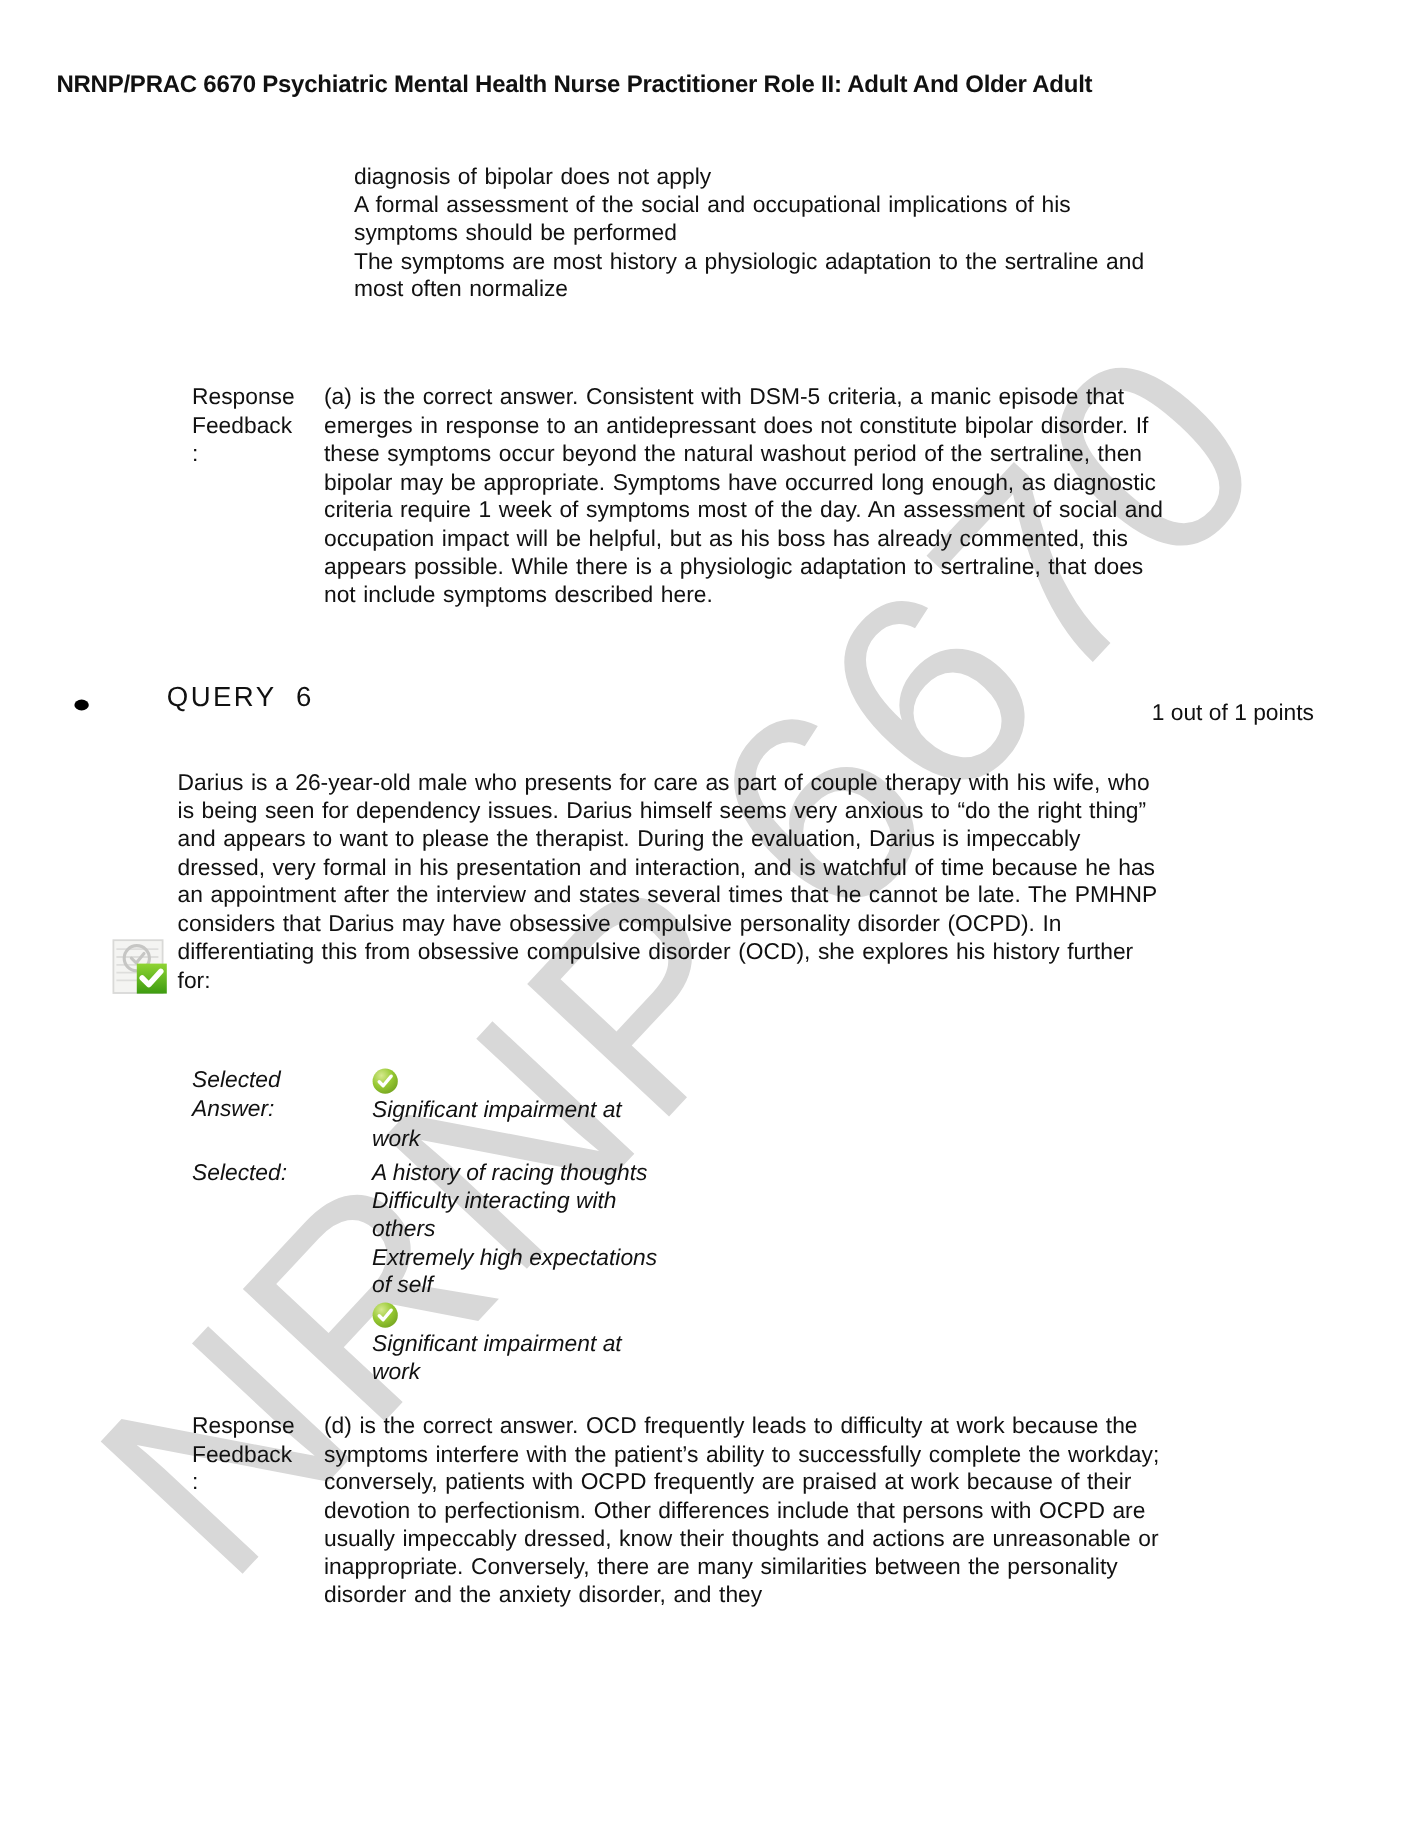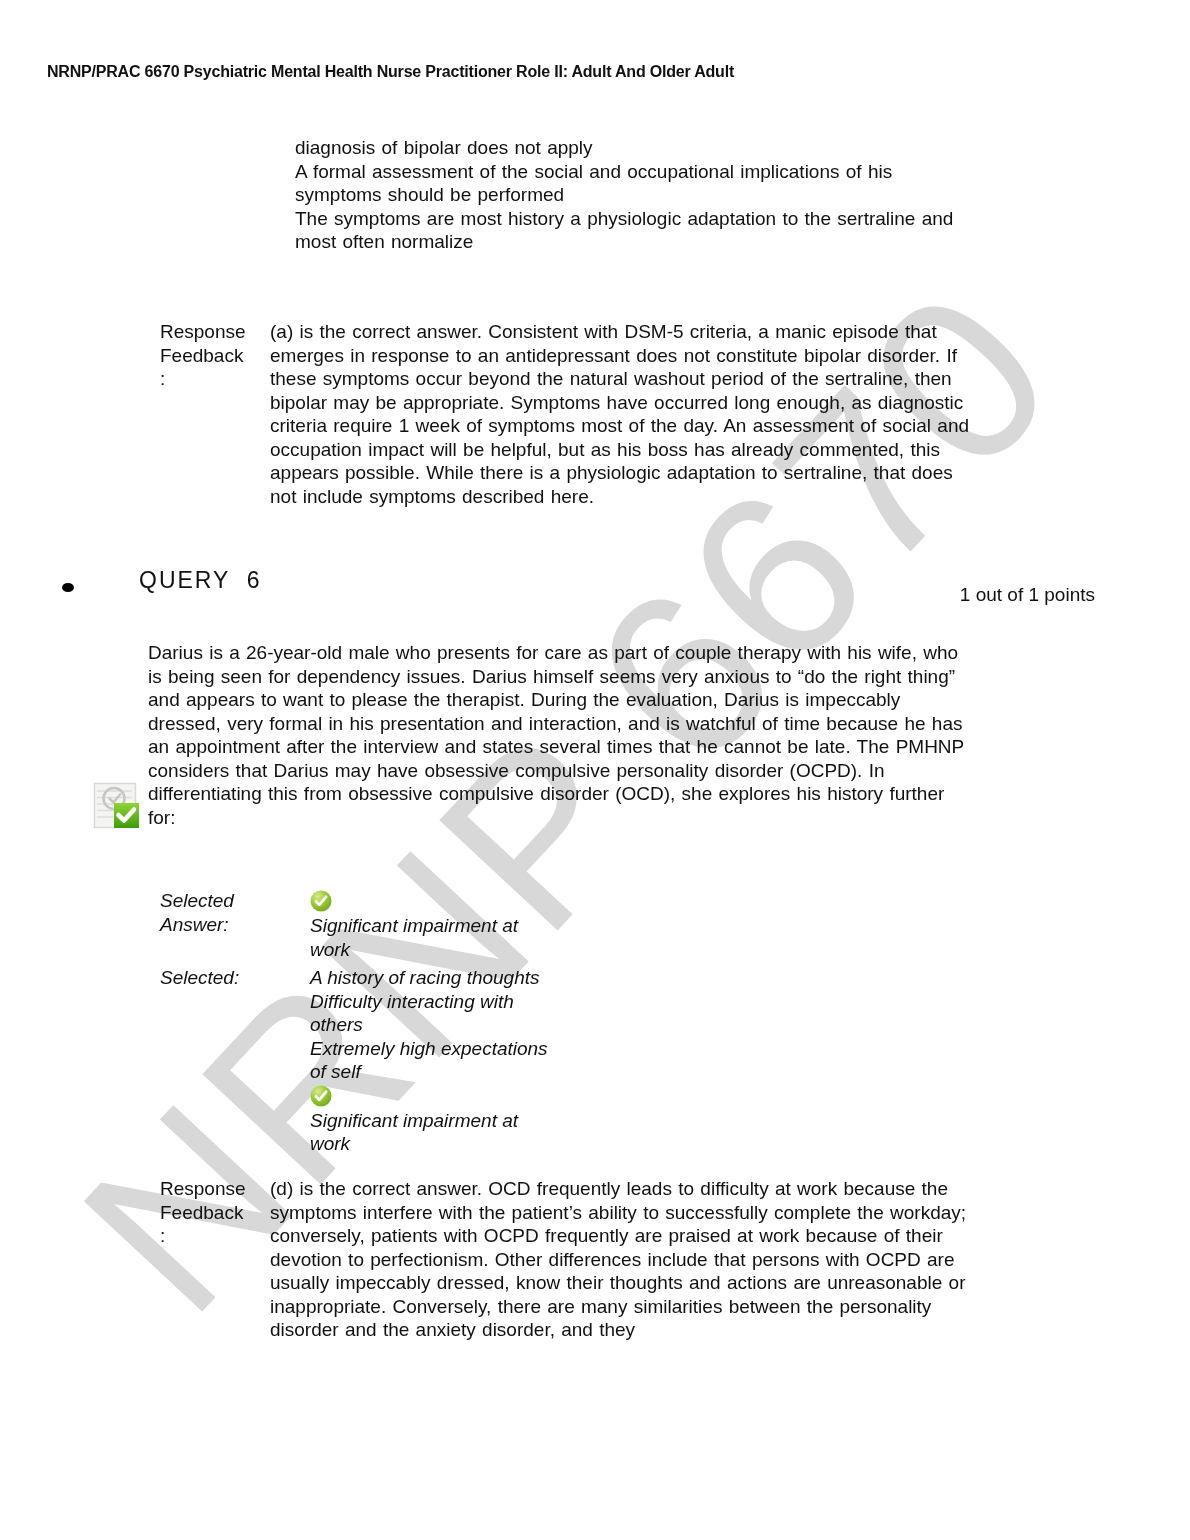--- a/index.html
+++ b/index.html
@@ -16,21 +16,21 @@
     position: absolute; left: 568px; top: 800px;
     transform: translate(-50%,-50%) rotate(-47deg);
     font-size: 235px; letter-spacing: 4px;
     color: #d8d8d8; white-space: nowrap;
     z-index: 0; font-weight: 400;
   }
   .content { position: absolute; inset: 0; z-index: 1; }
 
   .page-title {
     position: absolute; left: 47px; top: 60px; width: 1060px;
-    font-size: 16px; font-weight: 700; letter-spacing: -0.2px;
+    font-size: 20px; font-weight: 700; letter-spacing: -0.2px;
   }
 
   .options {
     position: absolute; left: 295px; top: 136px; width: 672px;
     word-spacing: 1px;
   }
   .option { margin: 0; }
 
   .fb-row { position: absolute; left: 160px; width: 812px; display: flex; }
   .fb-row.fb1 { top: 320px; }

